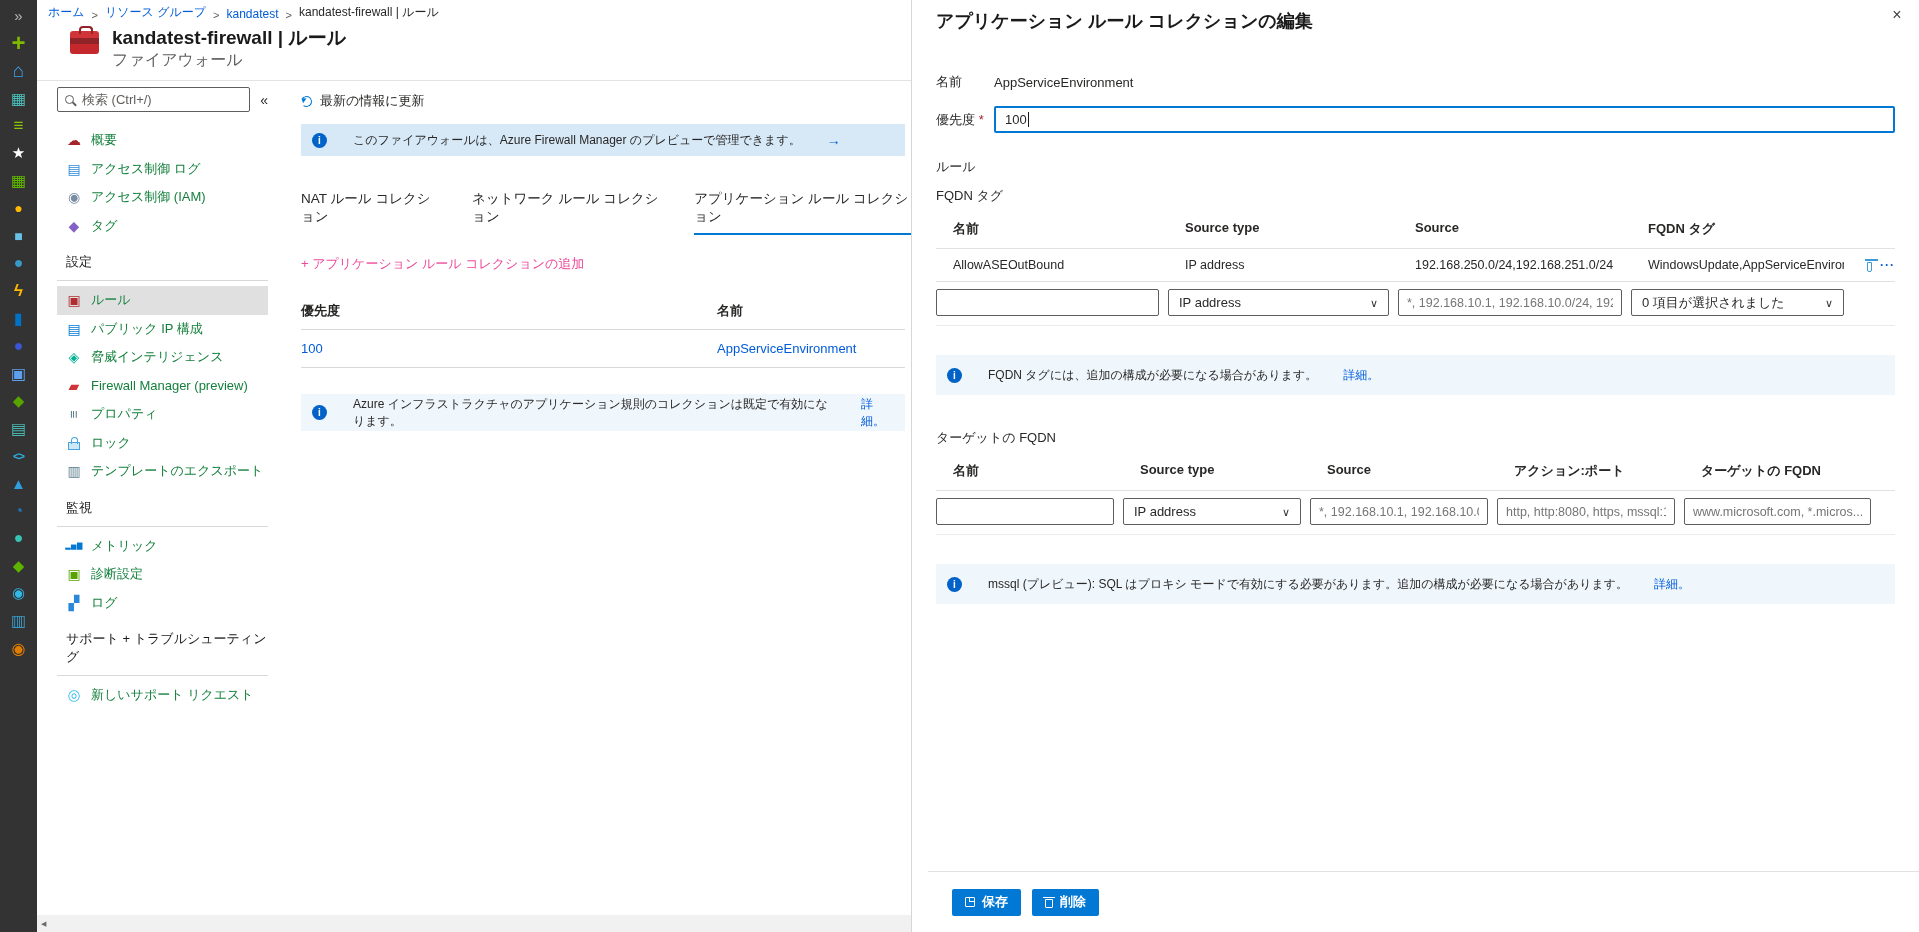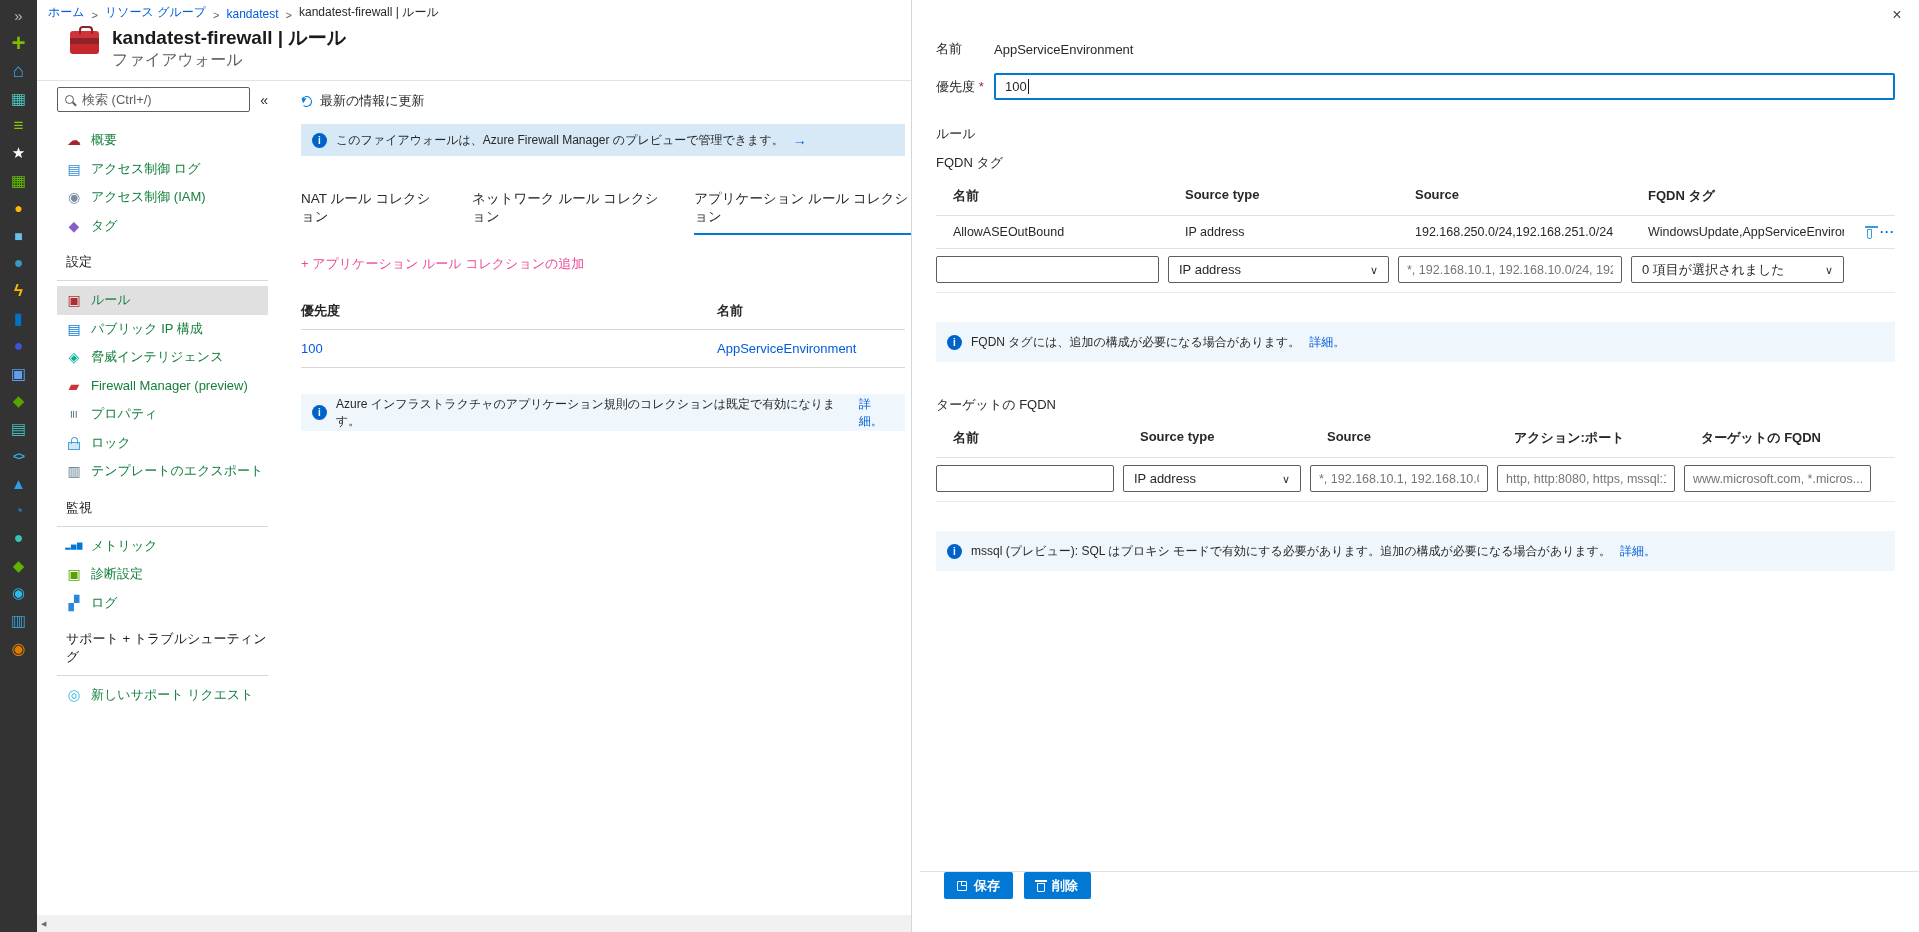--- a/index.html
+++ b/index.html
@@ -80,21 +80,21 @@
   .mi-metrics::before { content:"▂▅▇"; font-size:7px; color:#0078d4; letter-spacing:0.5px; }
   .mi-diag::before { content:"▣"; color:#57a300; }
   .mi-logs::before { content:"▞"; color:#2b88d8; }
   .mi-support::before { content:"◎"; color:#32b9e8; font-size:15px; }
 
   
   .main { flex:1; padding-left:33px; padding-top:8px; }
   .toolbar { display:flex; align-items:center; gap:8px; height:24px; color:#292827; cursor:pointer; width:max-content; }
   .ic-refresh { width:11px; height:11px; border:1.6px solid #0078d4; border-radius:50%; border-left-color:transparent; position:relative; transform:rotate(-10deg); }
   .ic-refresh::before { content:""; position:absolute; left:-3px; top:-2px; border:3px solid transparent; border-right:4px solid #0078d4; transform:rotate(45deg); }
-  .banner { background:#eff6fc; display:flex; align-items:center; gap:9px; padding:16px 11px; font-size:12px; color:#292827; }
+  .banner { background:#eff6fc; display:flex; align-items:center; gap:26px; padding:16px 11px; font-size:12px; color:#292827; }
   .banner1 { width:604px; height:26px; background:#d7e8f7; margin-top:11px; }
   .ic-info { width:15px; height:15px; border-radius:50%; background:#0162c8; flex:none; display:flex; align-items:center; justify-content:center; }
   .ic-info::before { content:"i"; color:#fff; font-size:10px; font-weight:bold; }
   .banner .lnk { color:#015cda; cursor:pointer; }
   .banner .arrow { color:#015cda; font-size:14px; cursor:pointer; }
 
   .tabs { display:flex; gap:30px; margin-top:34px; font-size:13.5px; }
   .tab { padding-bottom:7px; cursor:pointer; color:#292827; }
   .tab.active { font-weight:400; border-bottom:2px solid #0078d4; }
   .add-link { display:block; margin-top:20px; color:#ec4899; cursor:pointer; width:max-content; }
@@ -141,21 +141,21 @@
   .t2c  { width:187px; flex:none; }
   .in { height:27px; border:1px solid #605e5c; border-radius:2px; padding:0 8px; font-size:12.5px; font-family:inherit; color:#292827; background:#fff; width:100%; }
   .in::placeholder { color:#757575; }
   .cellpad { padding-right:9px; }
   .rowact { display:flex; align-items:center; gap:8px; margin-left:6px; }
   .ic-trash { width:9px; height:10px; border:1.5px solid #3b9bd8; border-radius:0 0 2px 2px; position:relative; margin-top:4px; cursor:pointer; }
   .ic-trash::before { content:""; position:absolute; top:-4px; left:-3.5px; width:13px; height:2px; background:#3b9bd8; }
   .more { color:#0162c8; font-weight:bold; letter-spacing:1px; cursor:pointer; font-size:12px; }
 
   .pbanner { margin:29px 24px 0 24px; height:40px; }
-  .pfooter { position:absolute; left:8px; right:0; bottom:0; height:61px; border-top:1px solid #e1e1e1; display:flex; gap:11px; padding-left:24px; }
+  .pfooter { position:absolute; left:16px; right:0; bottom:0; height:61px; border-top:1px solid #e1e1e1; display:flex; align-items:center; gap:11px; padding-left:24px; }
   .btn { background:#0078d4; color:#fff; height:27px; border:none; border-radius:2px; padding:0 13px; display:flex; align-items:center; gap:7px; font-size:13px; font-weight:700; font-family:inherit; cursor:pointer; }
   .ic-save { width:10px; height:10px; border:1.5px solid #fff; border-radius:1px; position:relative; }
   .ic-save::after { content:""; position:absolute; top:0; left:2.5px; width:4px; height:3px; border:1px solid #fff; border-top:none; }
   .ic-trash-w { width:8px; height:9px; border:1.3px solid #fff; border-radius:0 0 1px 1px; position:relative; margin-top:3px; }
   .ic-trash-w::before { content:""; position:absolute; top:-3.5px; left:-3px; width:12px; height:1.6px; background:#fff; }
 </style>
 </head>
 <body>
 
 <div>
@@ -325,20 +325,21 @@
           <span>Azure インフラストラクチャのアプリケーション規則のコレクションは既定で有効になります。</span>
           <span class="lnk">詳細。</span>
         </div>
       </main>
     </div>
 
     <div class="hscroll"></div>
   </section>
 
   <aside class="panel">
+    <div class="panel-title">アプリケーション ルール コレクションの編集</div>
     <span class="close-btn"></span>
 
     <div class="form">
       <div class="frow">
         <span class="flabel">名前</span>
         <span class="static-val">AppServiceEnvironment</span>
       </div>
       <div class="frow">
         <span class="flabel"><span>優先度</span> <span class="req">*</span></span>
         <div class="tinput focused grow">

